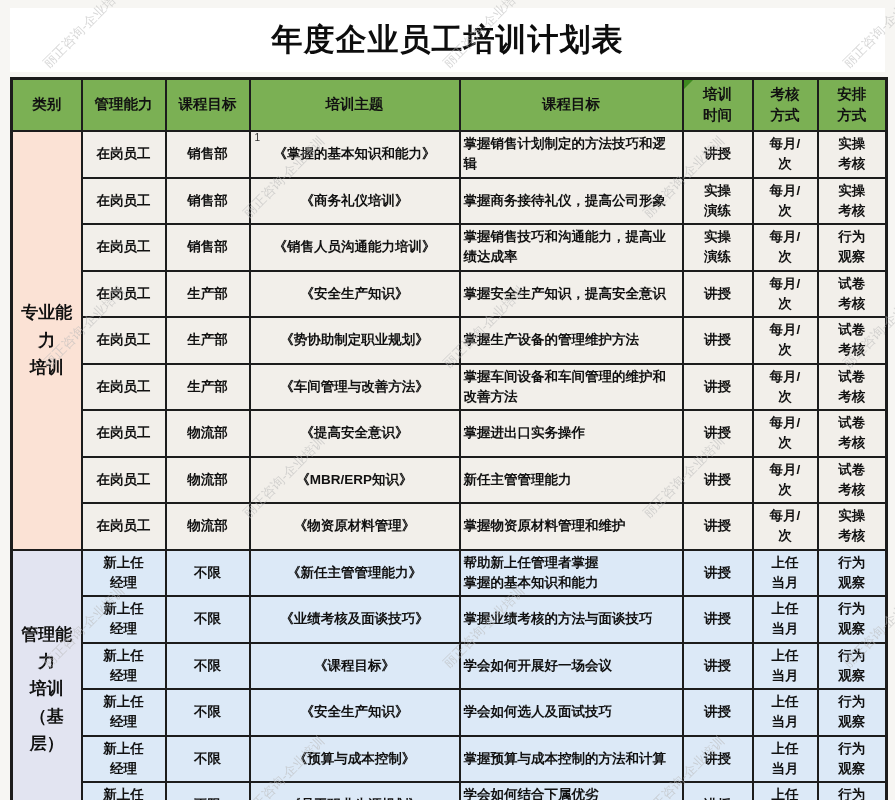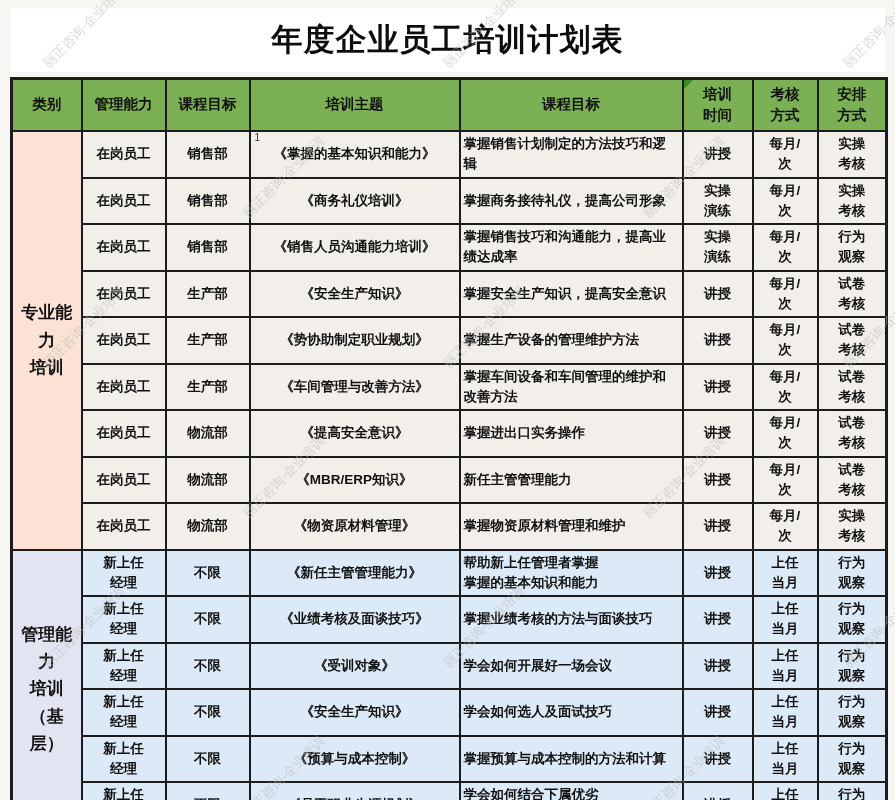--- a/index.html
+++ b/index.html
@@ -278,21 +278,21 @@
           <td class="time">讲授</td>
           <td class="assessment">上任
 当月</td>
           <td class="arrangement">行为
 观察</td>
         </tr>
         <tr class="g2">
           <td class="trainee">新上任
 经理</td>
           <td class="department">不限</td>
-          <td class="topic">《受训对象》</td>
+          <td class="topic">《课程目标》</td>
           <td class="objective">学会如何开展好一场会议</td>
           <td class="time">讲授</td>
           <td class="assessment">上任
 当月</td>
           <td class="arrangement">行为
 观察</td>
         </tr>
         <tr class="g2">
           <td class="trainee">新上任
 经理</td>

